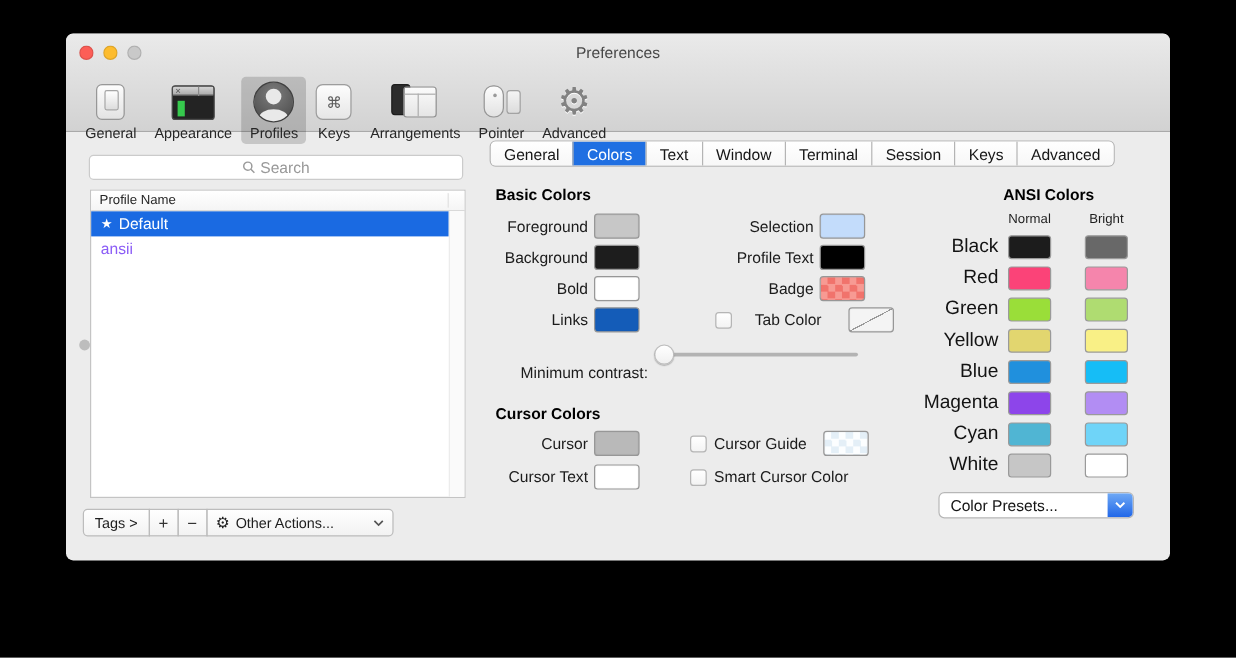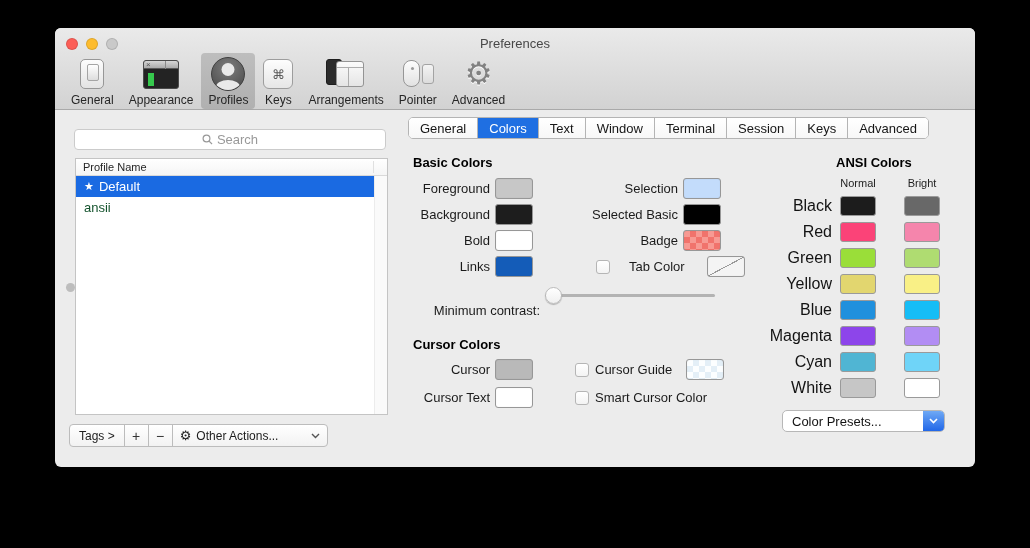--- a/index.html
+++ b/index.html
@@ -13,21 +13,21 @@
   
   .chrome { position:absolute; top:0; left:0; right:0; height:82px;
             background:linear-gradient(#eaeaea,#d2d2d2); border-bottom:1px solid #a9a9a9; }
   .traffic { position:absolute; top:10px; left:11px; display:flex; gap:8px; }
   .light { width:12px; height:12px; border-radius:50%; border:1px solid rgba(0,0,0,.12); }
   .window-title { position:absolute; top:8px; left:0; right:0; text-align:center;
                   font-size:13px; color:#484848; }
   .toolbar { position:absolute; top:25px; left:9px; display:flex; align-items:flex-end; }
   .tool-item { display:flex; flex-direction:column; align-items:center;
                padding:3px 7px 2px; border-radius:4px; margin-right:1px; }
-  .tool-item.selected { background:rgba(0,0,0,.16); }
+  .tool-item.selected { background:rgba(0,0,0,.16);margin-top:11px; }
   .tool-icon { height:36px; display:flex; align-items:center; justify-content:center; margin-bottom:1px; }
   .tool-label { font-size:12px; color:#262626; white-space:nowrap; }
 
   
   .ic-general { width:24px; height:30px; background:linear-gradient(#fdfdfd,#e3e3e3);
                 border:1px solid #979797; border-radius:5px; position:relative; }
   .ic-general::after { content:""; position:absolute; left:6px; top:4px; width:10px; height:15px;
                        background:linear-gradient(#fff,#ddd); border:1px solid #a5a5a5; border-radius:2px; }
   .ic-appearance { width:36px; height:29px; border-radius:3px; overflow:hidden;
                    border:1px solid #4a4a4a; background:#232323; position:relative; }
@@ -72,21 +72,21 @@
                   background:#fff; border:1px solid #cbcbcb; border-radius:4px;
                   display:flex; align-items:center; justify-content:center; gap:4px; }
   .search-field .ph { font-size:13px; color:#999; }
   .profile-list { position:absolute; left:20px; top:47px; width:313px; height:257px;
                   background:#fff; border:1px solid #c4c4c4; }
   .list-header { height:17px; background:linear-gradient(#fff,#f5f5f5);
                  border-bottom:1px solid #d9d9d9; font-size:11px; color:#262626;
                  line-height:16px; padding-left:7px; position:relative; }
   .list-header .col-div { position:absolute; right:13px; top:2px; bottom:2px; width:1px; background:#e0e0e0; }
   .plist-row { height:21px; display:flex; align-items:center; padding-left:8px;
-               font-size:13px; color:#14532d; width:calc(100% - 13px); }
+               font-size:13px; color:#8b5cf6; width:calc(100% - 13px); }
   .plist-row.selected { background:#1a6ae2; color:#fff; }
   .plist-row .star { font-size:11px; margin-right:5px; }
   .scroll-track { position:absolute; right:0; top:17px; bottom:0; width:13px;
                   background:#fafafa; border-left:1px solid #ececec; }
   .pane-dot { position:absolute; left:11px; top:255px; width:9px; height:9px;
               border-radius:50%; background:#bdbdbd; }
 
   .btn-group { position:absolute; left:14px; top:313px; height:23px; display:flex;justify-content:space-between; }
   .grp-btn { background:linear-gradient(#ffffff,#f2f2f2); border:1px solid #bcbcbc;
              margin-left:-1px; font-size:12px; color:#1d1d1d; display:flex;
@@ -319,21 +319,21 @@
       <div class="crow" style="left:0; top:145px;">
         <div class="clabel" style="width:85px;">Links</div>
         <div class="swatch" style="margin-left: 5px; background: rgb(20, 92, 184);"></div>
       </div>
 
       <div class="crow" style="left:150px; top:67px;">
         <div class="clabel" style="width:123px;">Selection</div>
         <div class="swatch" style="margin-left: 5px; background: rgb(195, 220, 251);"></div>
       </div>
       <div class="crow" style="left:150px; top:93px;">
-        <div class="clabel" style="width:123px;">Selected Basic</div>
+        <div class="clabel" style="width:123px;">Profile Text</div>
         <div class="swatch" style="margin-left: 5px; background: rgb(0, 0, 0);"></div>
       </div>
       <div class="crow" style="left:150px; top:119px;">
         <div class="clabel" style="width:123px;">Badge</div>
         <div class="swatch checker" style="margin-left: 5px; --ca: #f1736c; --cb: #f79a93;"></div>
       </div>
       <div class="crow" style="left:150px; top:145px; gap:19px;">
         <div class="checkbox" style="margin-left:41px;"></div>
         <div class="clabel">Tab Color</div>
         <div class="swatch none" style="margin-left:3px;"></div>

